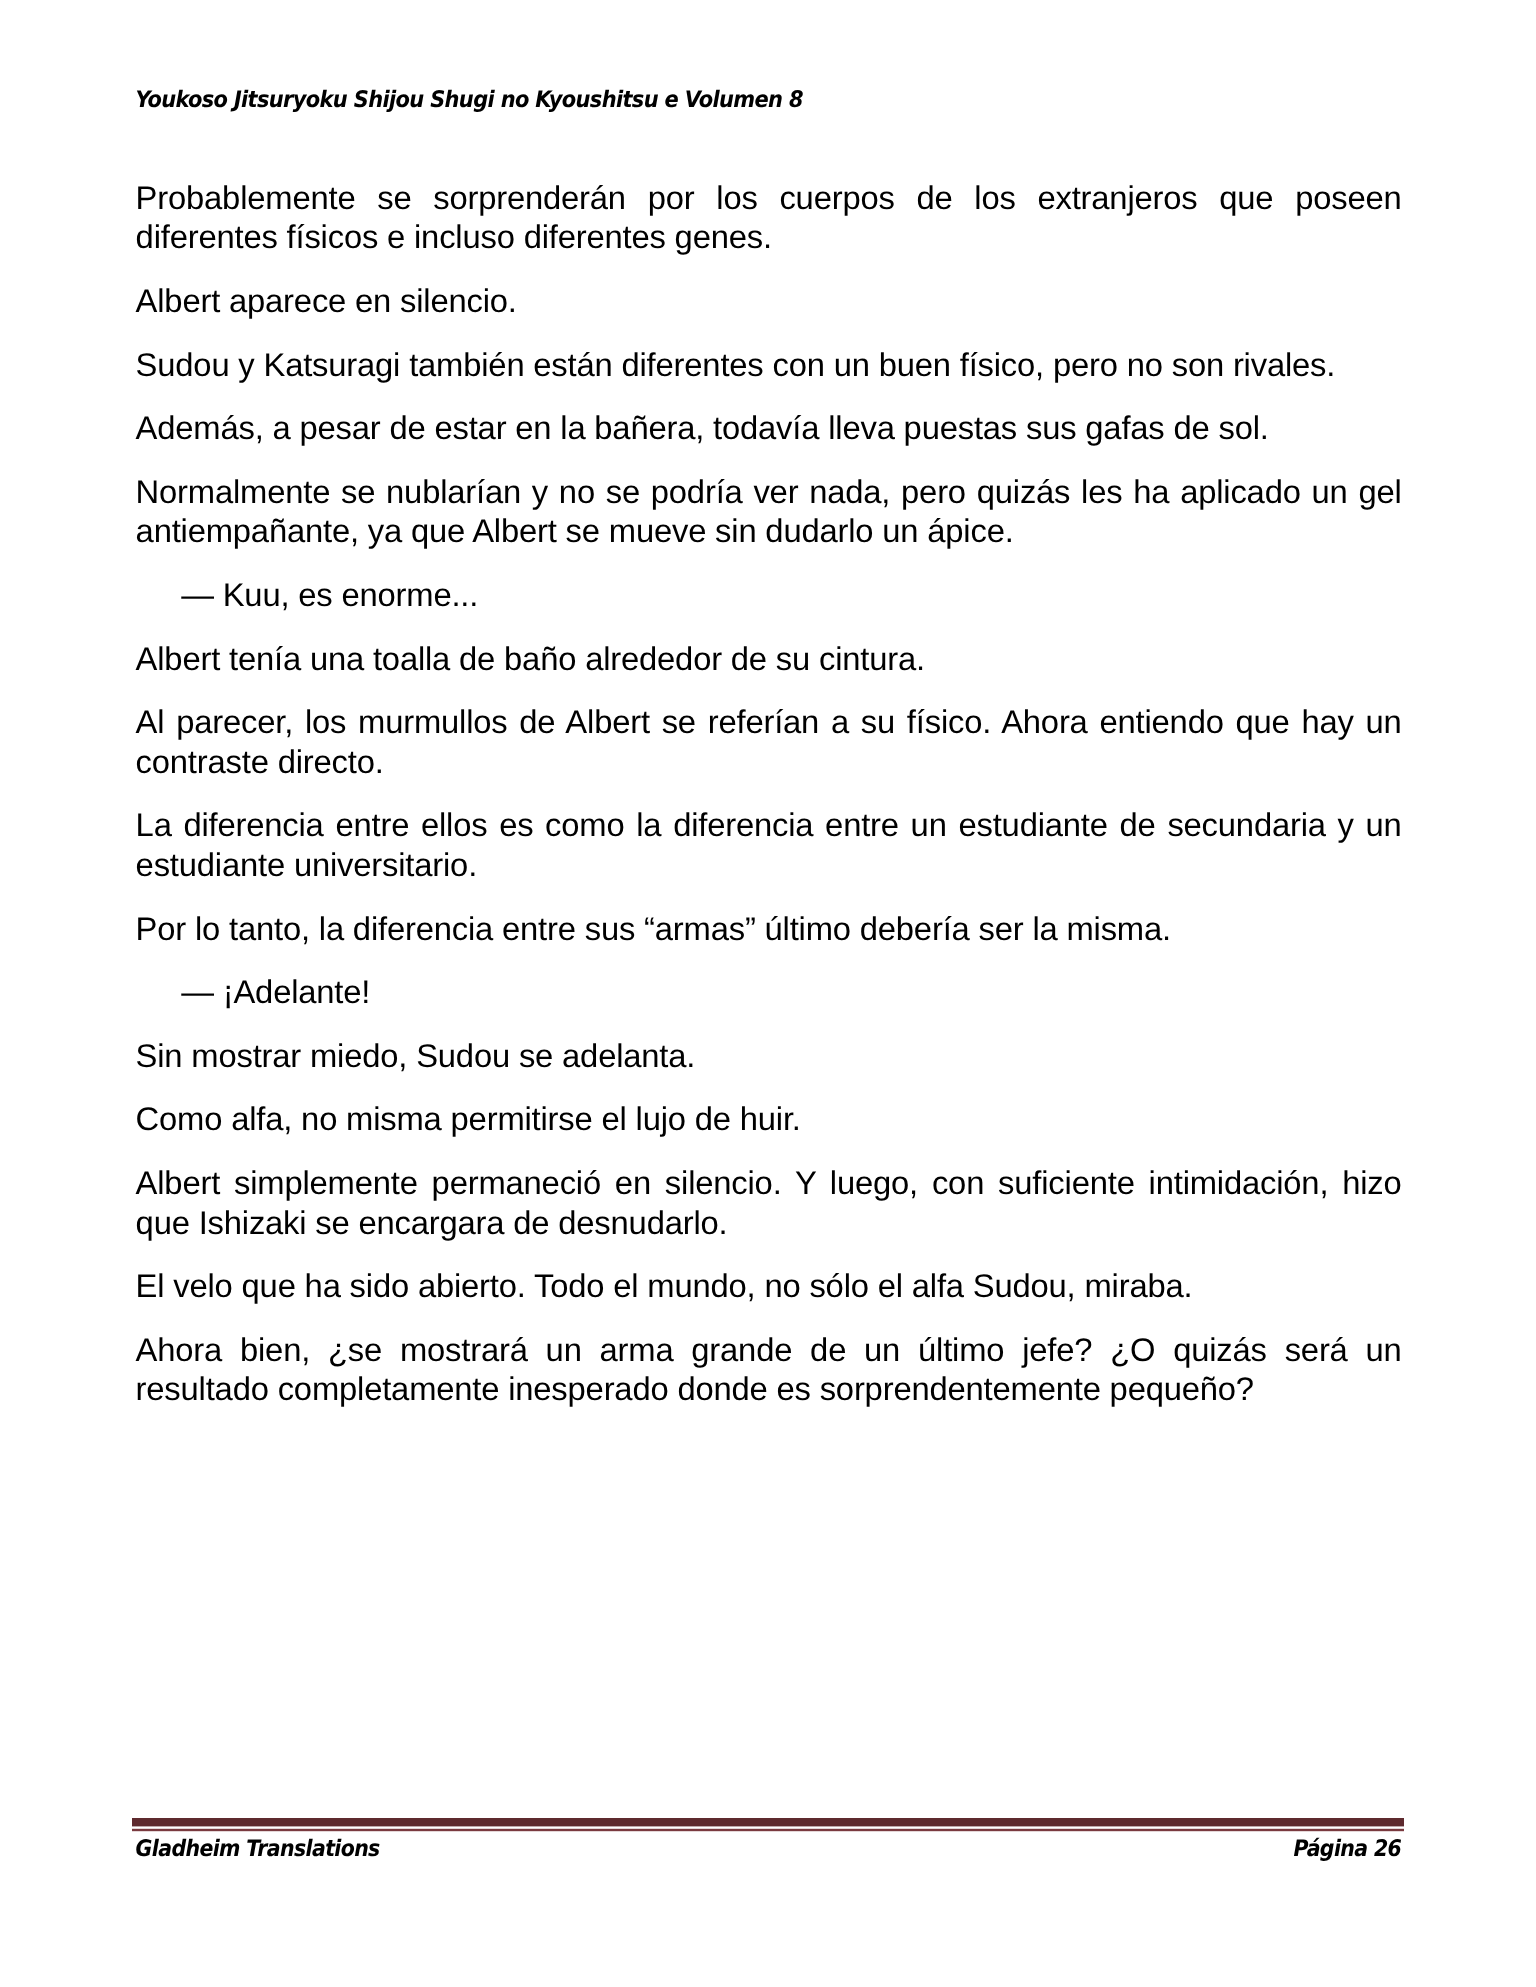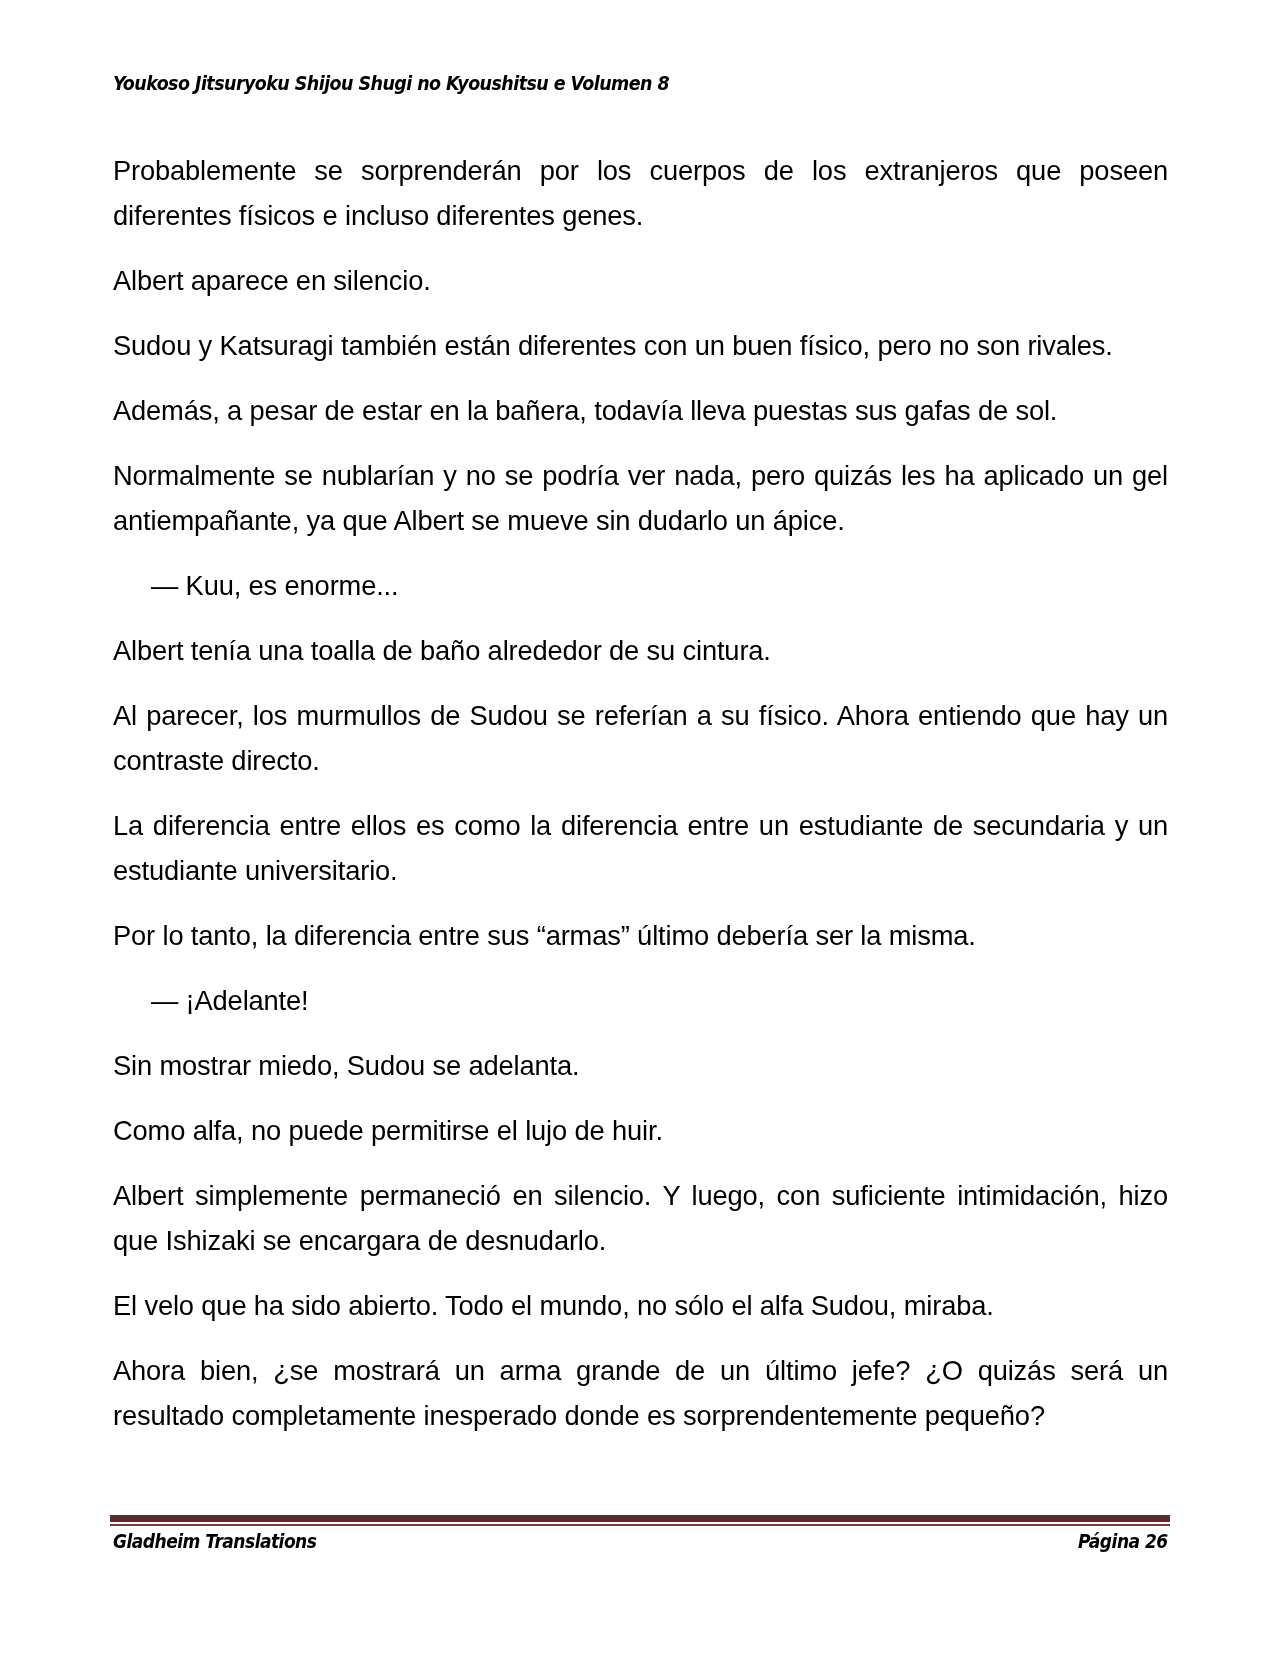--- a/index.html
+++ b/index.html
@@ -6,21 +6,21 @@
   body { width: 1280px; height: 1656px; position: relative; overflow: hidden; font-family: "Liberation Sans", sans-serif; color: #000; }
   .header {
     position: absolute; left: 113px; top: 72px;
     font-family: "DejaVu Sans", sans-serif; font-weight: bold; font-style: italic;
     font-size: 19px; letter-spacing: -0.6px; transform: scaleX(0.92); transform-origin: left center;
   }
   .body-text {
     position: absolute; left: 113px; top: 148px; width: 1055px;
   }
   .para {
-    font-size: 27.3px; line-height: 45px; margin: 0 0 20px 0;
+    font-size: 27.3px; line-height: 33px; margin: 0 0 20px 0;
     text-align: justify; letter-spacing: -0.15px;
   }
   .para.dialogue { padding-left: 38px; text-align: left; margin-top: 16px; }
   .rule-thick { position: absolute; left: 110px; width: 1060px; top: 1515px; height: 7px; background: #5e2a2e; }
   .rule-thin { position: absolute; left: 110px; width: 1060px; top: 1524px; height: 2px; background: #7a3a3f; }
   .footer-left, .footer-right {
     position: absolute; top: 1530px;
     font-family: "DejaVu Sans", sans-serif; font-weight: bold; font-style: italic;
     font-size: 19px; letter-spacing: -0.6px;
   }
@@ -33,26 +33,26 @@
 <div class="header">Youkoso Jitsuryoku Shijou Shugi no Kyoushitsu e Volumen 8</div>
 
 <div class="body-text">
   <p class="para">Probablemente se sorprenderán por los cuerpos de los extranjeros que poseen diferentes físicos e incluso diferentes genes.</p>
   <p class="para">Albert aparece en silencio.</p>
   <p class="para">Sudou y Katsuragi también están diferentes con un buen físico, pero no son rivales.</p>
   <p class="para">Además, a pesar de estar en la bañera, todavía lleva puestas sus gafas de sol.</p>
   <p class="para">Normalmente se nublarían y no se podría ver nada, pero quizás les ha aplicado un gel antiempañante, ya que Albert se mueve sin dudarlo un ápice.</p>
   <p class="para dialogue">— Kuu, es enorme...</p>
   <p class="para">Albert tenía una toalla de baño alrededor de su cintura.</p>
-  <p class="para">Al parecer, los murmullos de Sudou se referían a su físico. Ahora entiendo que hay un contraste directo.</p>
+  <p class="para">Al parecer, los murmullos de Albert se referían a su físico. Ahora entiendo que hay un contraste directo.</p>
   <p class="para">La diferencia entre ellos es como la diferencia entre un estudiante de secundaria y un estudiante universitario.</p>
   <p class="para">Por lo tanto, la diferencia entre sus “armas” último debería ser la misma.</p>
   <p class="para dialogue">— ¡Adelante!</p>
   <p class="para">Sin mostrar miedo, Sudou se adelanta.</p>
-  <p class="para">Como alfa, no puede permitirse el lujo de huir.</p>
+  <p class="para">Como alfa, no misma permitirse el lujo de huir.</p>
   <p class="para">Albert simplemente permaneció en silencio. Y luego, con suficiente intimidación, hizo que Ishizaki se encargara de desnudarlo.</p>
   <p class="para">El velo que ha sido abierto. Todo el mundo, no sólo el alfa Sudou, miraba.</p>
   <p class="para">Ahora bien, ¿se mostrará un arma grande de un último jefe? ¿O quizás será un resultado completamente inesperado donde es sorprendentemente pequeño?</p>
 </div>
 
 <div class="rule-thick"></div>
 <div class="rule-thin"></div>
 
 <div class="footer-left">Gladheim Translations</div>
 <div class="footer-right">Página 26</div>

